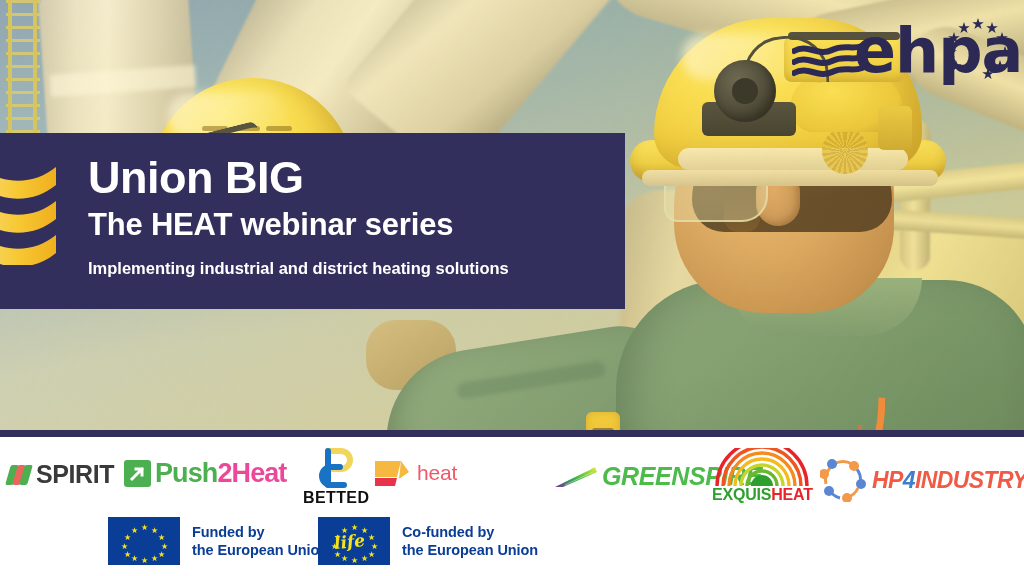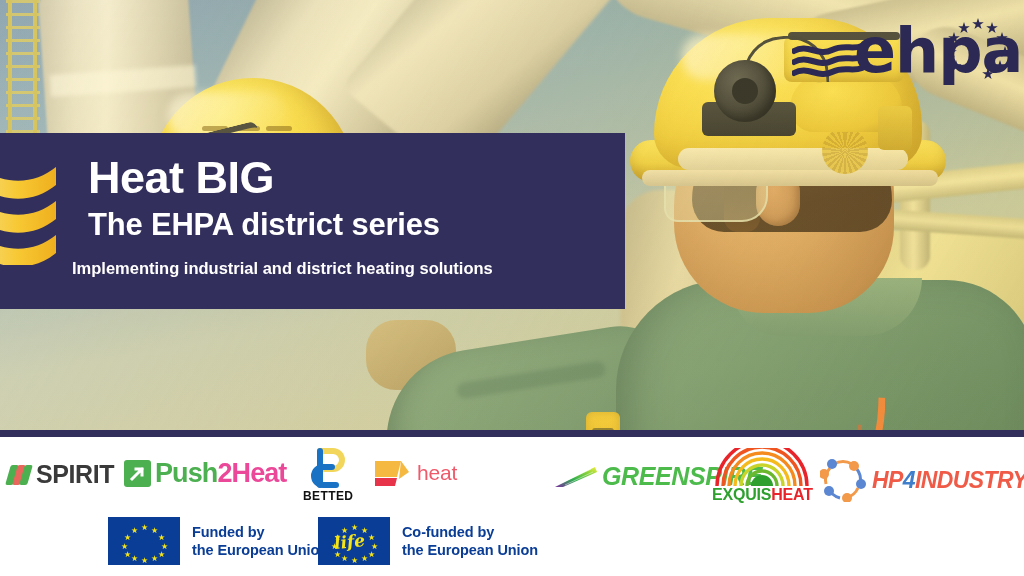--- a/index.html
+++ b/index.html
@@ -161,21 +161,21 @@
   .ehpa-wave{position:absolute;left:0;top:24px;width:72px;height:38px;}
   .ehpa-word{position:absolute;left:62px;top:2px;font-size:62px;line-height:62px;font-weight:700;
     color:#2c2a55;letter-spacing:-1px;font-family:"DejaVu Sans","Liberation Sans",sans-serif;}
   .ehpa-stars{position:absolute;left:154px;top:-2px;width:64px;height:64px;}
 
   
   .banner{position:absolute;left:0;top:133px;width:625px;height:176px;background:#332f5c;}
   .banner-waves{position:absolute;left:-18px;top:22px;width:78px;height:110px;}
   .title{position:absolute;left:88px;top:20px;color:#fff;font-weight:700;font-size:45px;line-height:49px;letter-spacing:-.5px;}
   .subtitle{position:absolute;left:88px;top:74px;color:#fff;font-weight:700;font-size:31px;line-height:35px;letter-spacing:-.2px;}
-  .tagline{position:absolute;left:72px;top:125px;color:#fff;font-weight:700;font-size:16.5px;line-height:20px;text-align:center;}
+  .tagline{position:absolute;left:88px;top:125px;color:#fff;font-weight:700;font-size:16.5px;line-height:20px;text-align:center;}
 
   
   .divider{position:absolute;left:0;top:430px;width:1024px;height:7px;background:#332f5c;}
 
   
   .footer{position:absolute;left:0;top:437px;width:1024px;height:99px;background:#fff;}
   .logo-row{position:absolute;left:0;top:9px;width:1024px;height:62px;}
   .logo{position:absolute;display:flex;align-items:center;}
 
   
@@ -187,21 +187,21 @@
   
   .p2h{left:124px;top:12px;}
   .p2h-mark{position:relative;width:27px;height:27px;background:#4caf50;border-radius:3px;margin-right:4px;}
   .p2h-arrow{position:absolute;left:5px;top:5px;width:17px;height:17px;}
   .p2h-txt{font-size:27px;font-weight:700;letter-spacing:-.9px;}
   .p2h-g{color:#4caf50;} .p2h-o{color:#ec4899;}
 
   
   .betted{left:303px;top:2px;flex-direction:column;}
   .b-mark{position:relative;width:44px;height:40px;}
-  .betted-txt{font-size:12px;font-weight:700;color:#111;letter-spacing:.4px;margin-top:1px;}
+  .betted-txt{font-size:16px;font-weight:700;color:#111;letter-spacing:.4px;margin-top:1px;}
 
   
   .geo{left:375px;top:14px;}
   .geo-mark{position:relative;width:36px;height:26px;margin-right:6px;}
   .geo-txt{font-size:21px;font-weight:700;letter-spacing:-.2px;}
   .geo-o{color:#f5a83c;} .geo-p{color:#ef5a6b;font-weight:400;}
 
   
   .green{left:555px;top:16px;}
   .green-mark{position:relative;width:42px;height:22px;margin-right:5px;}
@@ -341,22 +341,22 @@
           <linearGradient id="gw" x1="0" y1="0" x2="1" y2="0">
             <stop offset="0%" stop-color="#F9DC7E"></stop>
               <stop offset="55%" stop-color="#F7C833"></stop>
               <stop offset="100%" stop-color="#EFAF1E"></stop>
           </linearGradient>
         </defs>
         <path d="M-10 8 C20 32,52 30,74 12 L74 30 C52 48,20 50,-10 26 Z" fill="url(#gw)"></path>
         <path d="M-10 42 C20 66,52 64,74 46 L74 64 C52 82,20 84,-10 60 Z" fill="url(#gw)"></path>
         <path d="M-10 76 C20 100,52 98,74 80 L74 98 C52 116,20 118,-10 94 Z" fill="url(#gw)"></path>
       </svg>
-      <div class="title">Heat BIG</div>
-      <div class="subtitle">The EHPA district series</div>
+      <div class="title">Union BIG</div>
+      <div class="subtitle">The HEAT webinar series</div>
       <div class="tagline">Implementing industrial and district heating solutions</div>
     </div>
   </div>
 
   <div class="divider"></div>
 
   <div class="footer">
 
     <div class="logo-row">
 

